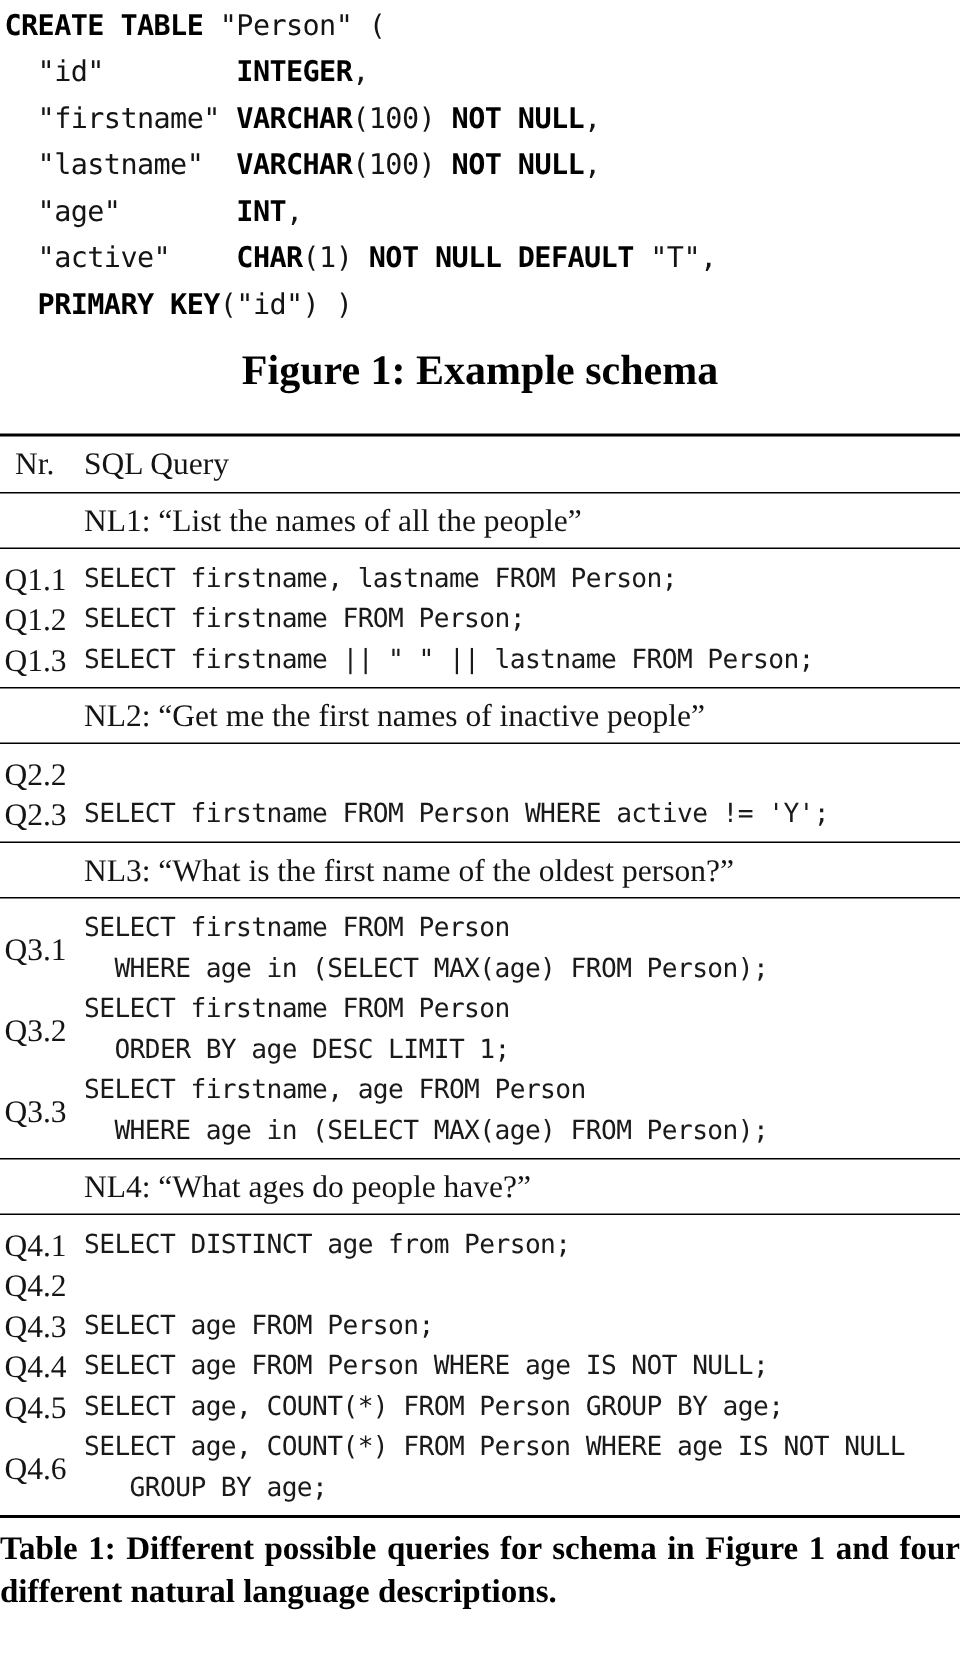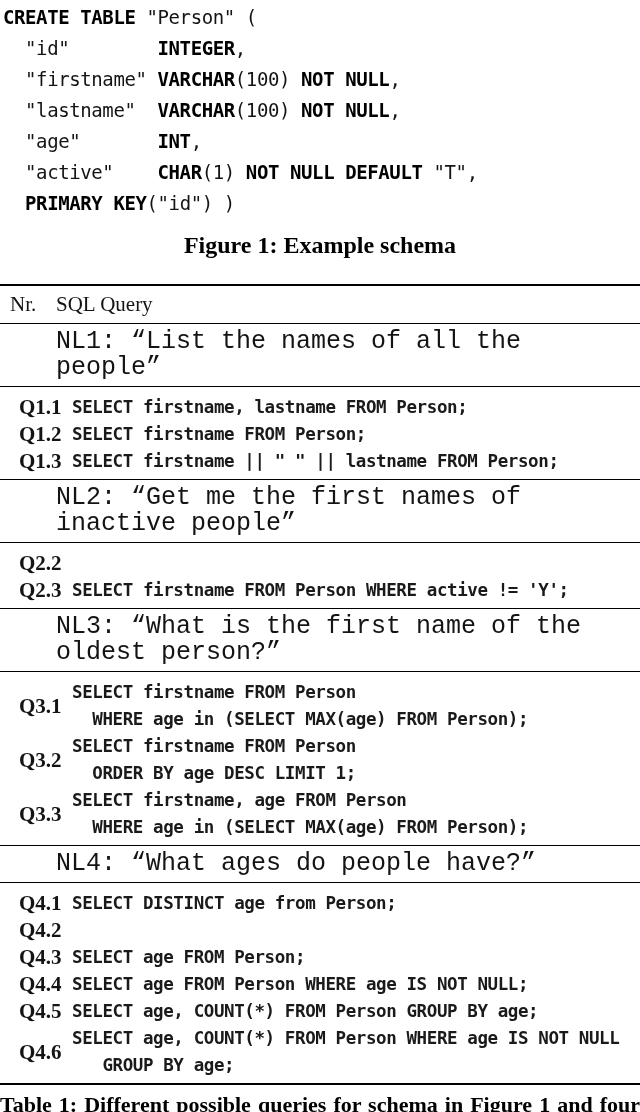--- a/index.html
+++ b/index.html
@@ -25,21 +25,21 @@
     margin: 0;
     padding: 2px 0 0 3px;
     white-space: pre;
     color: #141414;
   }
   .schema .kw { font-weight: bold; color: #000; margin-top: 10px; }
 
   .fig-caption {
     font-family: "Liberation Serif", serif;
     font-weight: bold;
-    font-size: 24px;
+    font-size: 28px;
     text-align: center;
     margin-top: 13px;
     color: #000;
   }
 
   
   .nltable {
     margin-top: 25px;
     border-top: 2.5px solid #000;
     border-bottom: 2.5px solid #000;
@@ -51,29 +51,28 @@
     padding: 6px 0 6px 0;
     font-family: "Liberation Serif", serif;
     font-size: 21px;
     line-height: 25px;
     color: #141414;
   }
   .th-nr { width: 46px; padding-left: 10px; }
   .nl-row {
     border-bottom: 1.4px solid #000;
     padding: 5px 0 5px 56px;
-    font-family: Liberation Mono, monospace;
-    font-size: 25px;
+    font-family: Liberation Serif, serif;
+    font-size: 21px;
     line-height: 26px;
     color: #141414;
   }
   .q-block {
     border-bottom: 1.4px solid #000;
-    padding: 7px 0 4px 16px;
-    font-weight: bold;
+    padding: 7px 0 4px 0;
   }
   .group:last-child .q-block { border-bottom: none; }
   .q-row { display: flex; align-items: center; }
   .q-label {
     width: 53px;
     padding-left: 3px;
     flex: 0 0 auto;
     font-family: "Liberation Serif", serif;
     font-size: 21px;
     line-height: 27px;

